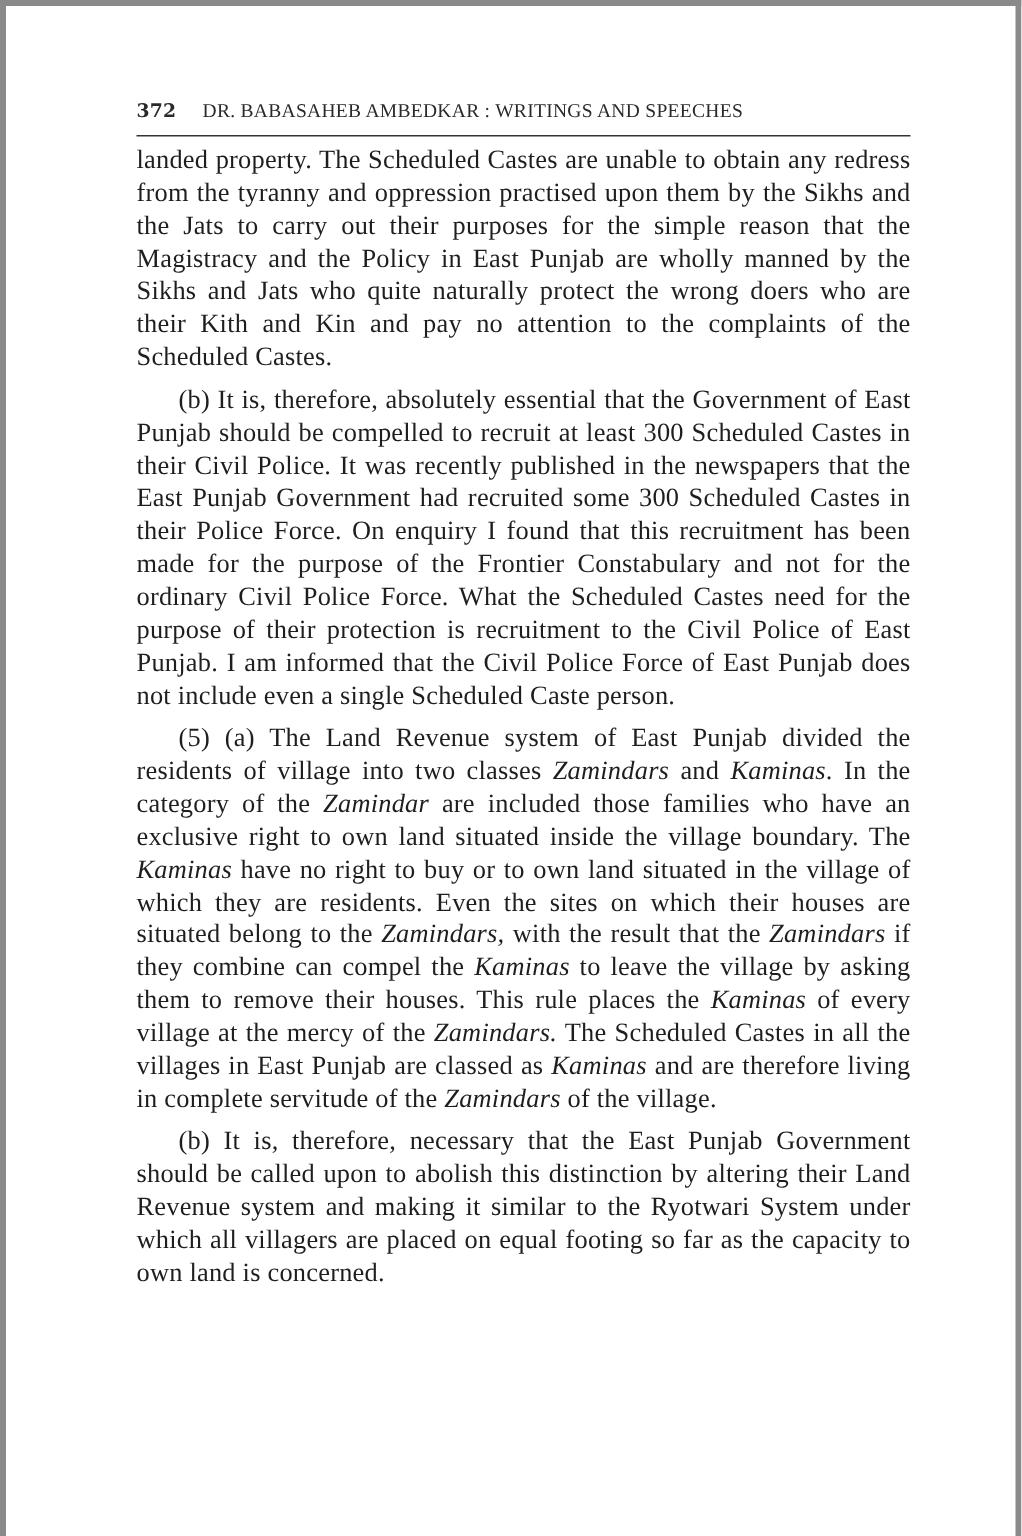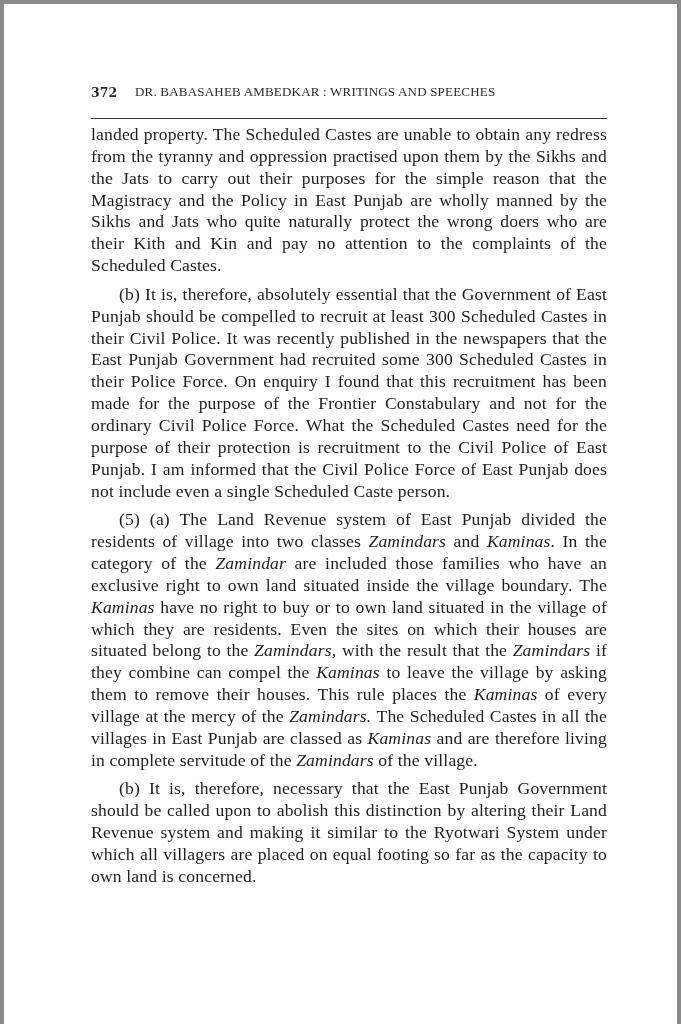--- a/index.html
+++ b/index.html
@@ -11,28 +11,28 @@
     border-left: 4px solid #8a8a8a;
     border-right: 4px solid #8a8a8a;
     background: #ffffff;
   }
   .page {
     position: absolute; left: 91px; top: 66px; width: 516px;
     font-family: "DejaVu Serif", "Liberation Serif", serif;
     color: #1e1e1e;
   }
   .running-head {
-    display: flex; align-items: flex-end;
+    display: flex; align-items: flex-start;
     font-size: 11.5px; letter-spacing: 0.1px;
-    padding-bottom: 18px;
+    padding-bottom: 8px;
     border-bottom: 1px solid #333;
     color: #2a2a2a;
   }
   .running-head .folio { font-weight: bold; font-size: 12.5px; width: 44px; }
-  .running-head .title { font-family: "Liberation Serif", serif; font-size: 13px; letter-spacing: 0.2px; margin-top: 18px; }
+  .running-head .title { font-family: "Liberation Serif", serif; font-size: 13px; letter-spacing: 0.2px; }
   .body-text { margin-top: 4px; }
   .para {
     font-family: "Liberation Serif", "DejaVu Serif", serif;
     font-size: 17.6px; line-height: 21.85px;
     text-align: justify; text-align-last: left;
     margin: 5px 0 7px 0;
     letter-spacing: 0.15px;
   }
   .para.indent { text-indent: 28px; }
   .para i, .para em { }

